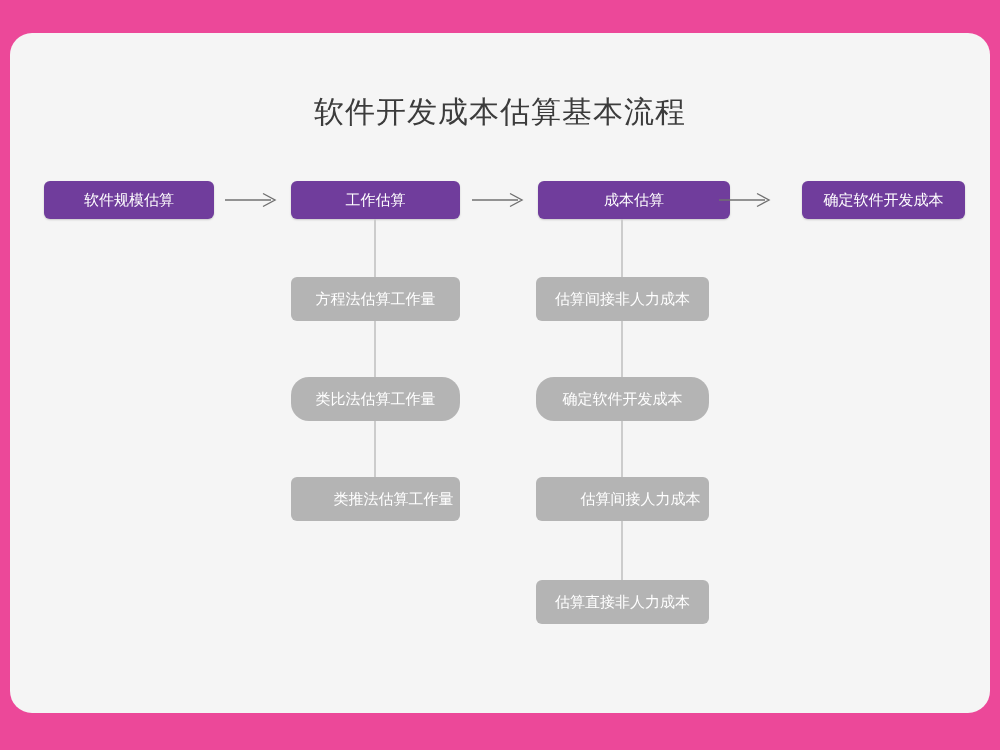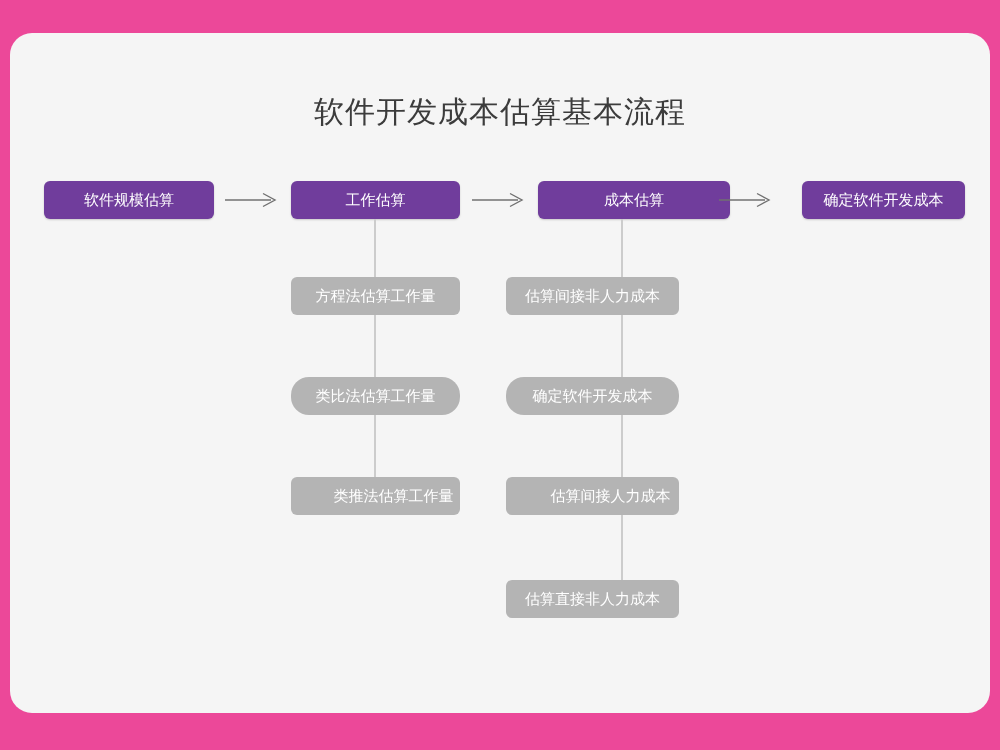--- a/index.html
+++ b/index.html
@@ -59,21 +59,21 @@
     background: #703d9c;
     color: #ffffff;
     font-size: 15px;
     height: 38px;
     box-shadow: 0 1px 2px rgba(0,0,0,0.18);
   }
   .node-sub {
     background: #b4b4b4;
     color: #ffffff;
     font-size: 15px;
-    height: 38px;
+    height: 44px;
   }
 
   
   .p1 { left: 44px;  top: 181px; width: 170px; font-family: Liberation Serif, serif; }
   .p2 { left: 291px; top: 181px; width: 169px; }
   .p3 { left: 538px; top: 181px; width: 192px; }
   .p4 { left: 786px; top: 181px; width: 163px; margin-left: 16px; }
 
   
   .arrow {
@@ -89,21 +89,21 @@
 
   
   .spine {
     position: absolute;
     width: 2px;
     background: #cccccc;
   }
 
   
   .c2 { left: 291px; width: 169px; }
-  .c3 { left: 506px; width: 173px; }
+  .c3 { left: 536px; width: 173px; }
 
   .s-r1 { top: 277px; }
   .s-r2 { top: 377px; border-radius: 18px; }
   .s-r3 { top: 477px; padding-left: 36px; }
   .s-r4 { top: 580px; }
 </style>
 </head>
 <body>
 
 <div id="canvas">

